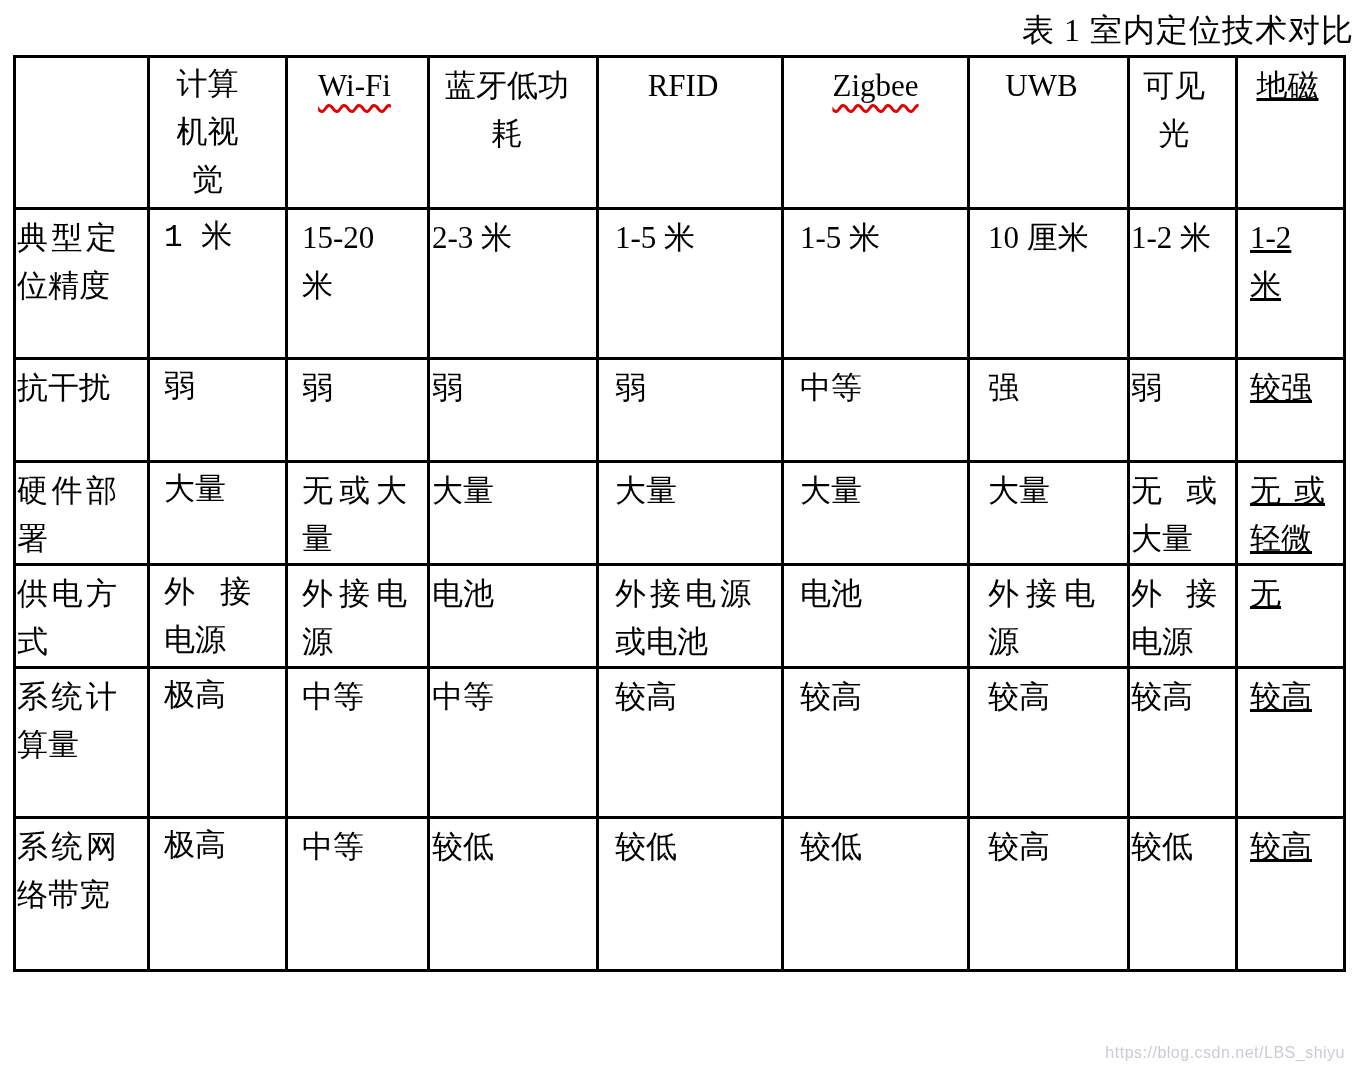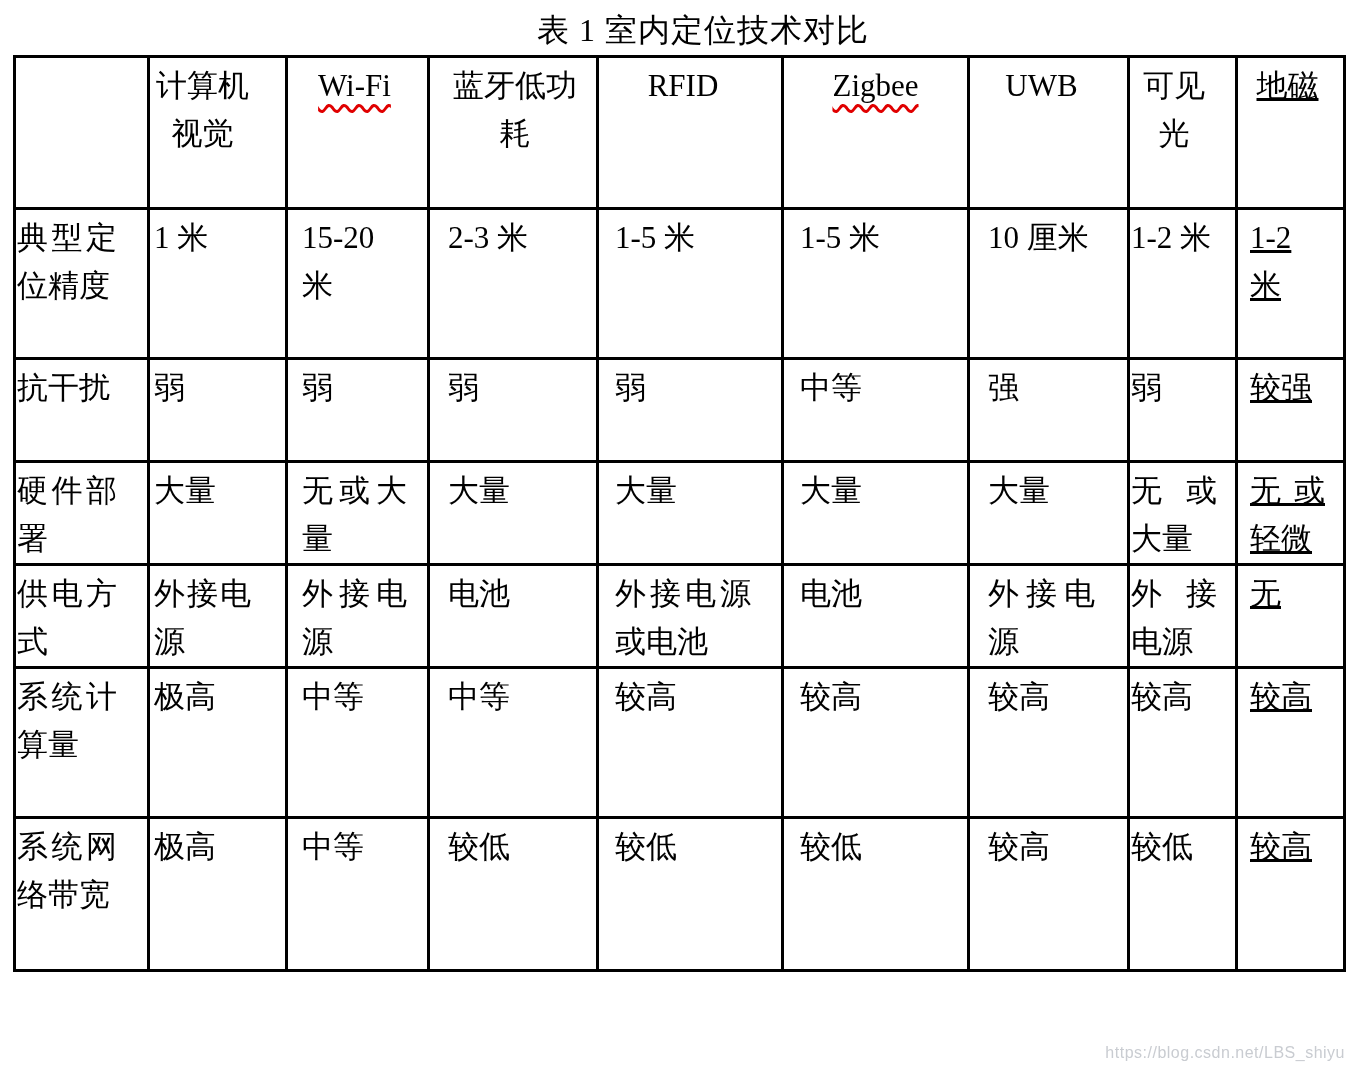--- a/index.html
+++ b/index.html
@@ -2,39 +2,39 @@
 <html><head>
 <meta charset="utf-8">
 <style>
   html,body { margin:0; padding:0; }
   body {
     width:1354px; height:1080px; background:#ffffff; color:#000000;
     font-family:"Liberation Serif","DejaVu Serif",serif;
     position:relative; overflow:hidden;
   }
   .title {
-    font-size:32px; line-height:40px; text-align:center;
+    font-size:32px; line-height:40px; text-align:right;
     padding-left:52px; margin:10px 0 5px 0; letter-spacing:1px;
   }
   table.cmp {
     border-collapse:collapse; table-layout:fixed; margin-left:13px;
   }
   th,td {
     border:3px solid #000000; vertical-align:top; box-sizing:border-box;
     font-size:31px; line-height:48px; font-weight:normal;
     padding-top:4px; padding-bottom:0; overflow:hidden;
     word-break:break-all;
   }
   th { text-align:center; }
   td { text-align:justify; text-justify:inter-character; }
   
   .c0{width:134px;padding-right:30px;}
-  .c1{width:138px;padding-left:4px;padding-right:34px;}
+  .c1{width:138px;padding-left:14px;padding-right:34px;font-family:Liberation Mono, monospace;}
   .c2{width:142px;padding-left:14px;padding-right:20px;}
-  .c3{width:169px;padding-left:18px;padding-right:14px;}
+  .c3{width:169px;padding-left:2px;padding-right:14px;}
   .c4{width:185px;padding-left:16px;padding-right:30px;}
   .c5{width:186px;padding-left:16px;padding-right:16px;}
   .c6{width:160px;padding-left:18px;padding-right:32px;}
   .c7{width:108px;padding-right:18px;}
   .c8{width:108px;padding-left:12px;padding-right:18px;text-decoration:underline;}
   tr.hdr      { height:152px; }
   tr.r0 { height:150px; }
   tr.r1 { height:103px; }
   tr.r2 { height:102px; }
   tr.r3 { height:100px; }

